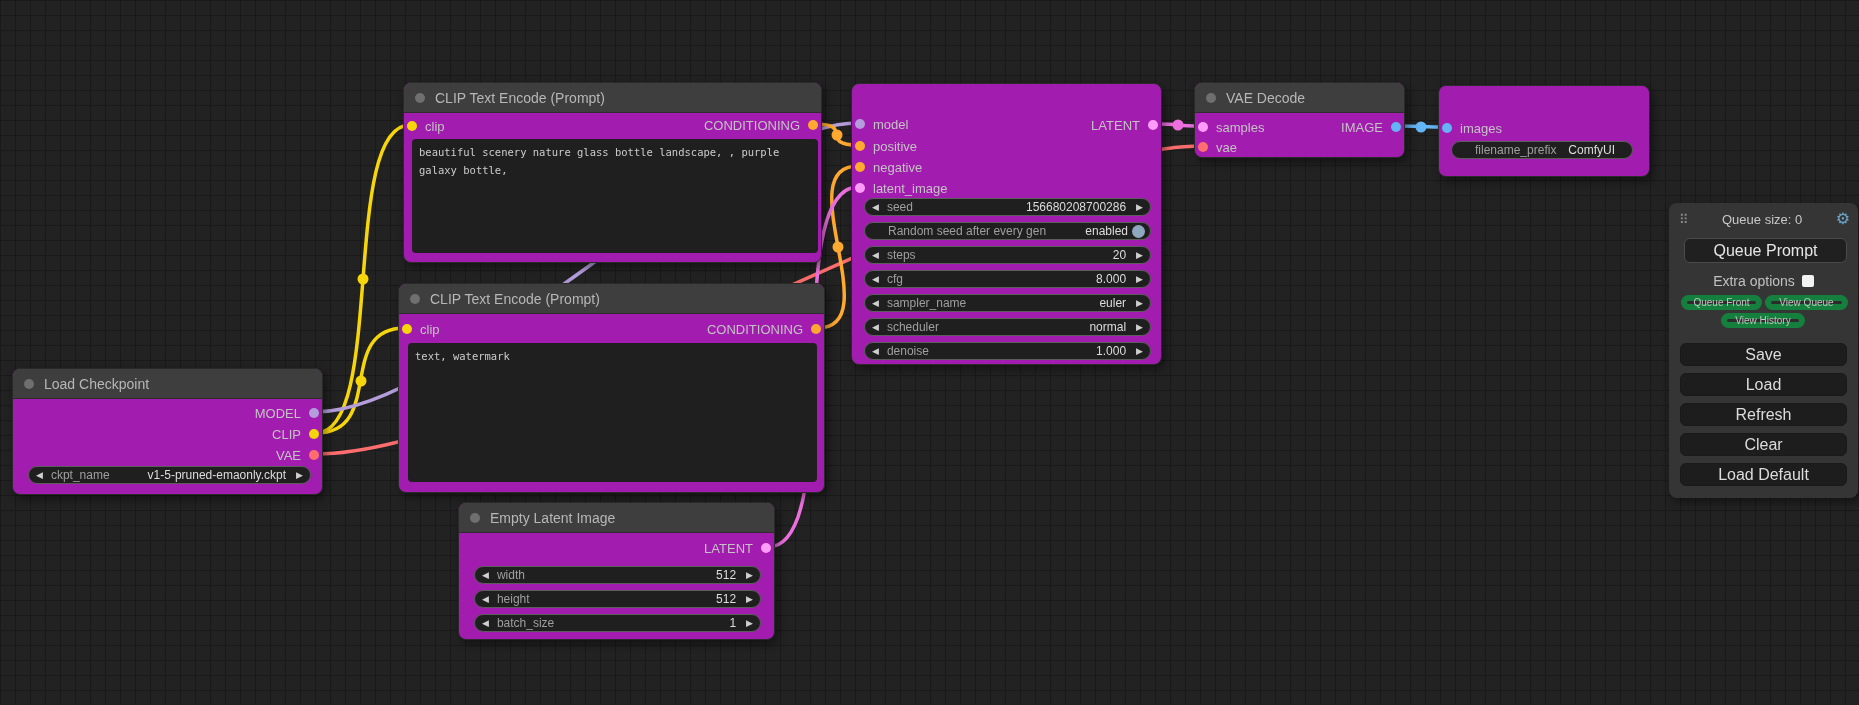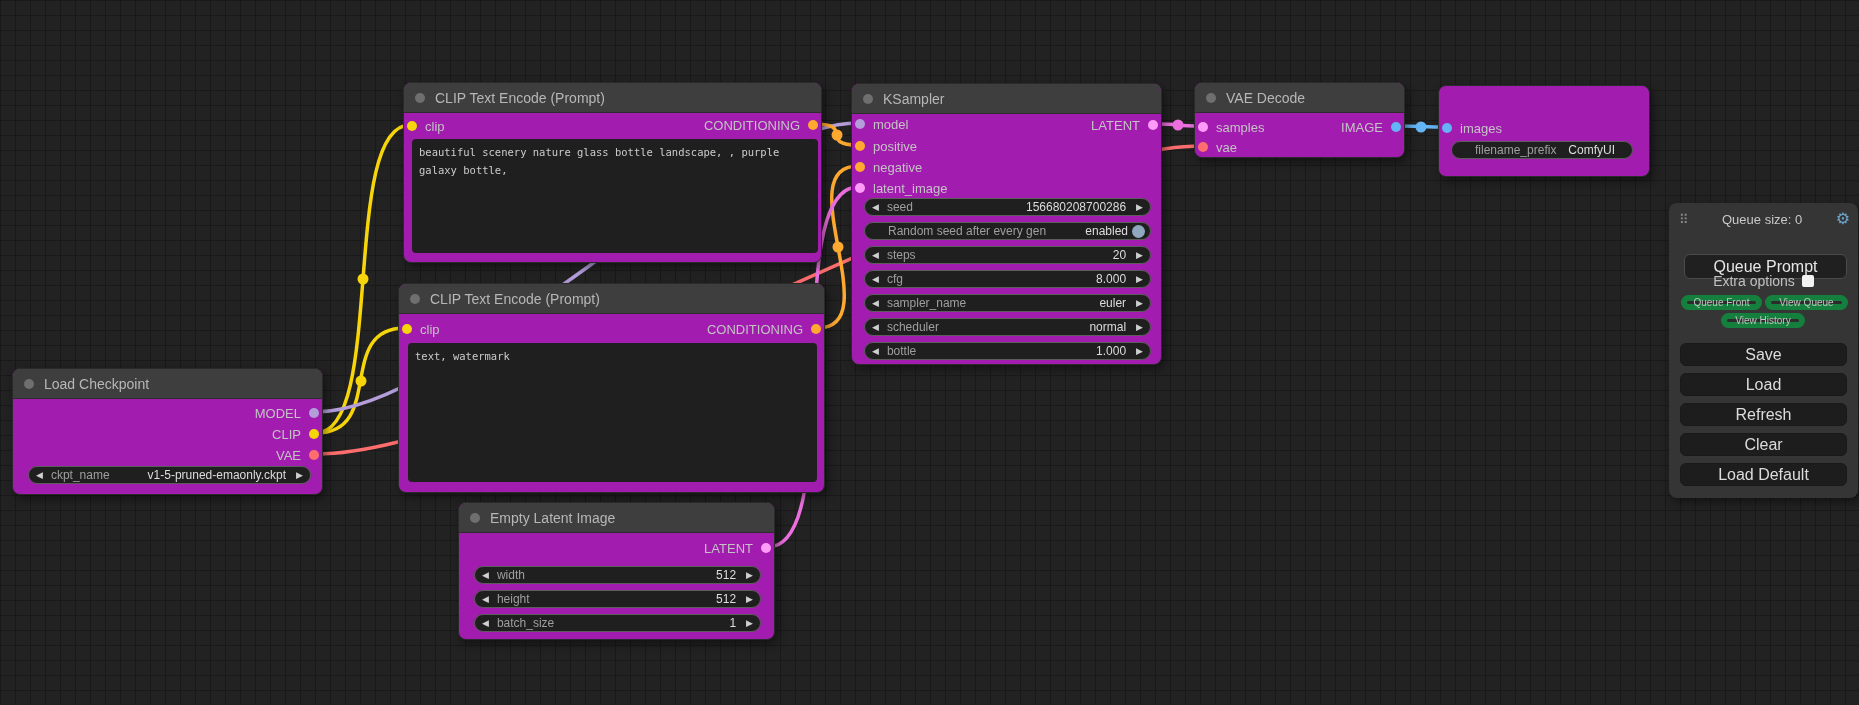--- a/index.html
+++ b/index.html
@@ -186,24 +186,20 @@
   </div>
   <div class="widget" style="left:15px;top:111px;width:287px;">
     <span class="arrow">◀</span>
     <span class="wlabel">batch_size</span>
     <span class="wvalue">1</span>
     <span class="arrow">▶</span>
   </div>
 </div>
 
 <div class="node" style="left:851px;top:83px;width:311px;height:282px;">
-  <div class="node-title">
-    <span class="collapse-dot"></span>
-    <span>KSampler</span>
-  </div>
   <div class="port in" style="top:32px;">
     <span class="port-dot" style="background-color: rgb(179, 157, 219);"></span>
     <span>model</span>
   </div>
   <div class="port in" style="top:54px;">
     <span class="port-dot" style="background-color: rgb(255, 169, 49);"></span>
     <span>positive</span>
   </div>
   <div class="port in" style="top:75px;">
     <span class="port-dot" style="background-color: rgb(255, 169, 49);"></span>
@@ -248,21 +244,21 @@
     <span class="arrow">▶</span>
   </div>
   <div class="widget" style="left:12px;top:234px;width:287px;">
     <span class="arrow">◀</span>
     <span class="wlabel">scheduler</span>
     <span class="wvalue">normal</span>
     <span class="arrow">▶</span>
   </div>
   <div class="widget" style="left:12px;top:258px;width:287px;">
     <span class="arrow">◀</span>
-    <span class="wlabel">bottle</span>
+    <span class="wlabel">denoise</span>
     <span class="wvalue">1.000</span>
     <span class="arrow">▶</span>
   </div>
 </div>
 
 <div class="node" style="left:1194px;top:82px;width:211px;height:76px;">
   <div class="node-title">
     <span class="collapse-dot"></span>
     <span>VAE Decode</span>
   </div>
@@ -290,21 +286,21 @@
     <span class="wvalue">ComfyUI</span>
   </div>
 </div>
 
 <div id="queue-panel">
   <div class="qp-header">
     <span class="drag-handle">⠿</span>
     <span class="qp-title">Queue size: 0</span>
     <span class="gear" style="color: rgb(108, 165, 201);">⚙</span>
   </div>
-  <button class="qp-btn-big" style="top:51px;">Queue Prompt</button>
+  <button class="qp-btn-big" style="top:35px;">Queue Prompt</button>
   <div class="qp-extra">
     <span>Extra options</span>
     <span class="qp-checkbox"></span>
   </div>
   <button class="qp-pill" style="left:12px;top:92px;width:81px;">Queue Front</button>
   <button class="qp-pill" style="right:10px;top:92px;width:83px;">View Queue</button>
   <button class="qp-pill" style="left:52px;top:110px;width:84px;">View History</button>
   <button class="qp-action" style="top:140px;">Save</button>
   <button class="qp-action" style="top:170px;">Load</button>
   <button class="qp-action" style="top:200px;">Refresh</button>

